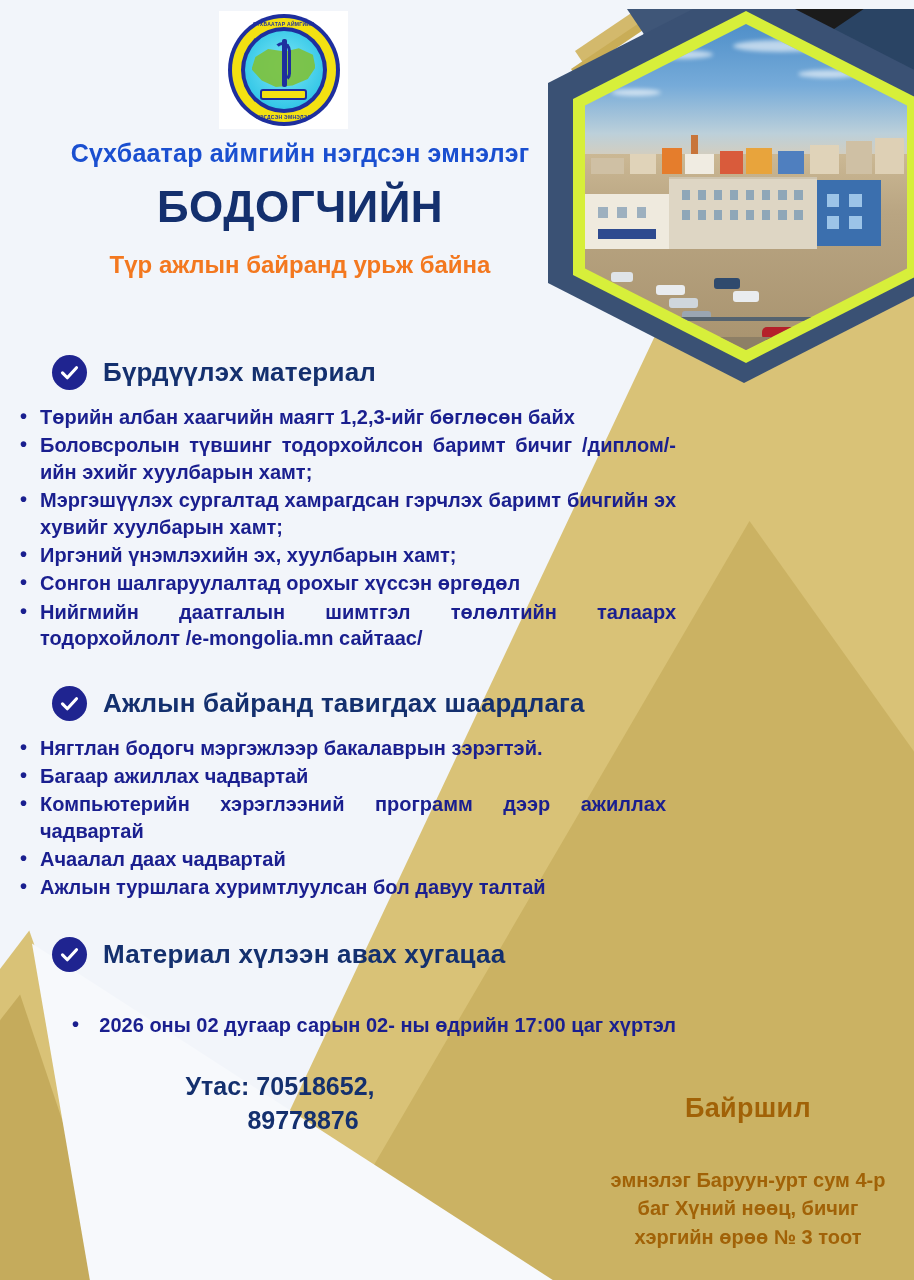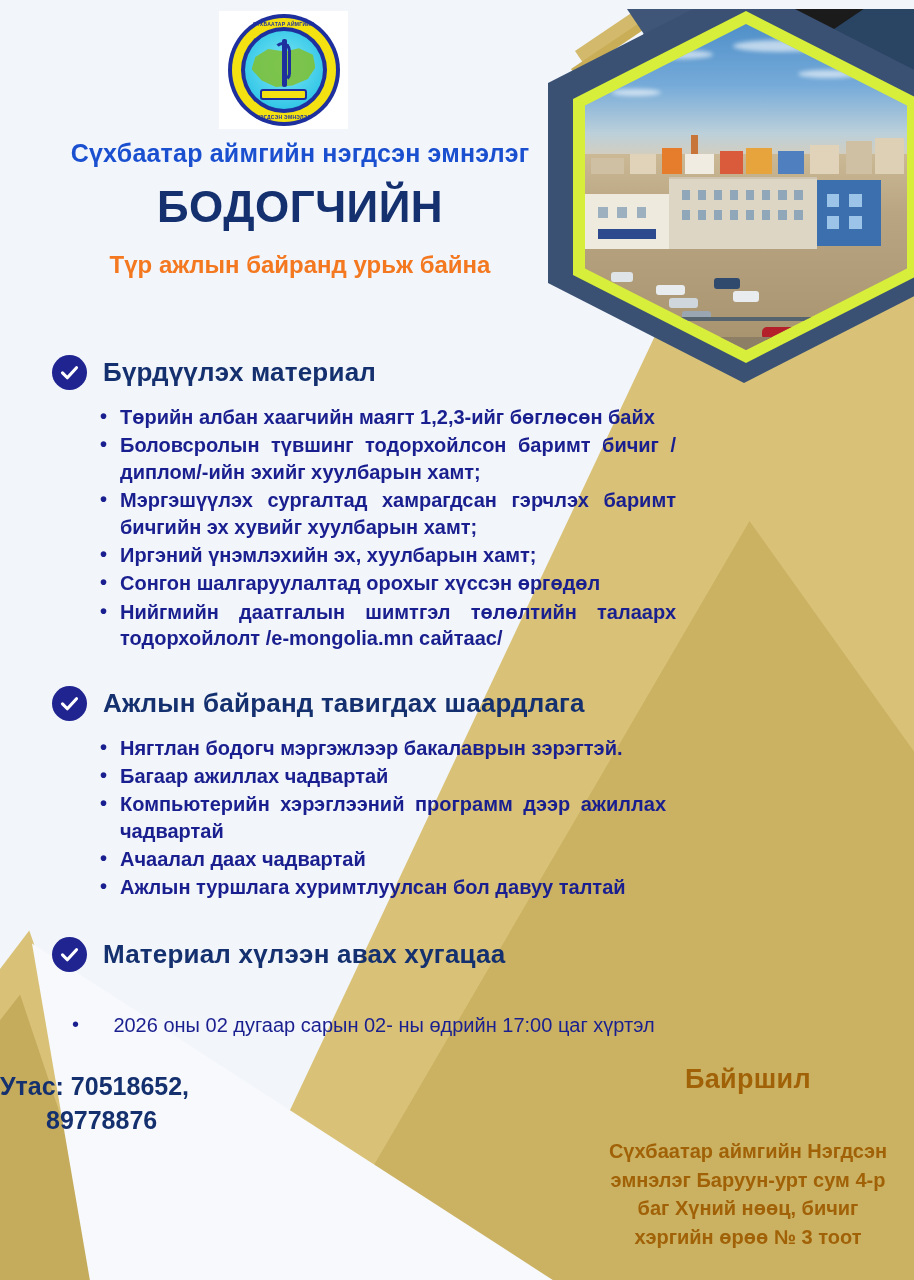--- a/index.html
+++ b/index.html
@@ -194,39 +194,39 @@
   }
   .check{
     width:35px; height:35px; border-radius:50%; background:#1f2490;
     display:flex; align-items:center; justify-content:center; flex:0 0 35px;
   }
   .check svg{ display:block; }
   .sec-title{
     font-size:26px; font-weight:bold; color:#14306e; letter-spacing:.2px;
   }
   ul.blist{
-    margin:14px 0 0 0; padding-left:120px; list-style:none;
+    margin:14px 0 0 0; padding-left:40px; list-style:none;
   }
   ul.blist li{
     position:relative; font-size:20px; font-weight:bold; color:#1a1f8f;
     line-height:1.32; text-align:justify; margin-bottom:2px;
     padding-right:24px;
   }
   ul.blist li::before{
     content:"•"; position:absolute; left:-20px; top:-1px; font-size:20px;
   }
   ul.blist.narrow li{ padding-right:34px; }
 
   .sec2{ margin-top:34px; }
   .sec3{ margin-top:36px; }
   .sec3 ul.blist{ margin-top:40px; padding-left:92px; }
-  .sec3 ul.blist li{ text-align:center; font-weight:normal; }
+  .sec3 ul.blist li{ text-align:right; font-weight:bold; }
 
   .phone{
-    margin-top:32px; width:560px;
+    margin-top:32px; text-align:center; width:560px;
     font-size:25px; font-weight:bold; color:#14306e; line-height:1.35;
   }
   .phone .ln2{ padding-left:46px; }
 
   
   .loc{
     position:absolute; right:16px; bottom:38px; width:300px; text-align:center;
     color:#a16207;
   }
   .loc-title{ font-size:27px; font-weight:bold; letter-spacing:.3px; }
@@ -398,20 +398,19 @@
         <div>Утас: 70518652,</div>
         <div class="ln2">89778876</div>
       </div>
     </div>
 
   </div>
 
   <div class="loc">
     <div class="loc-title">Байршил</div>
     <div class="loc-body">
-      <div>Сүхбаатар аймгийн Нэгдсэн</div>
       <div>эмнэлэг Баруун-урт сум 4-р</div>
       <div>баг Хүний нөөц, бичиг</div>
       <div>хэргийн өрөө № 3  тоот</div>
     </div>
   </div>
 
 </div>
 
 </body></html>

